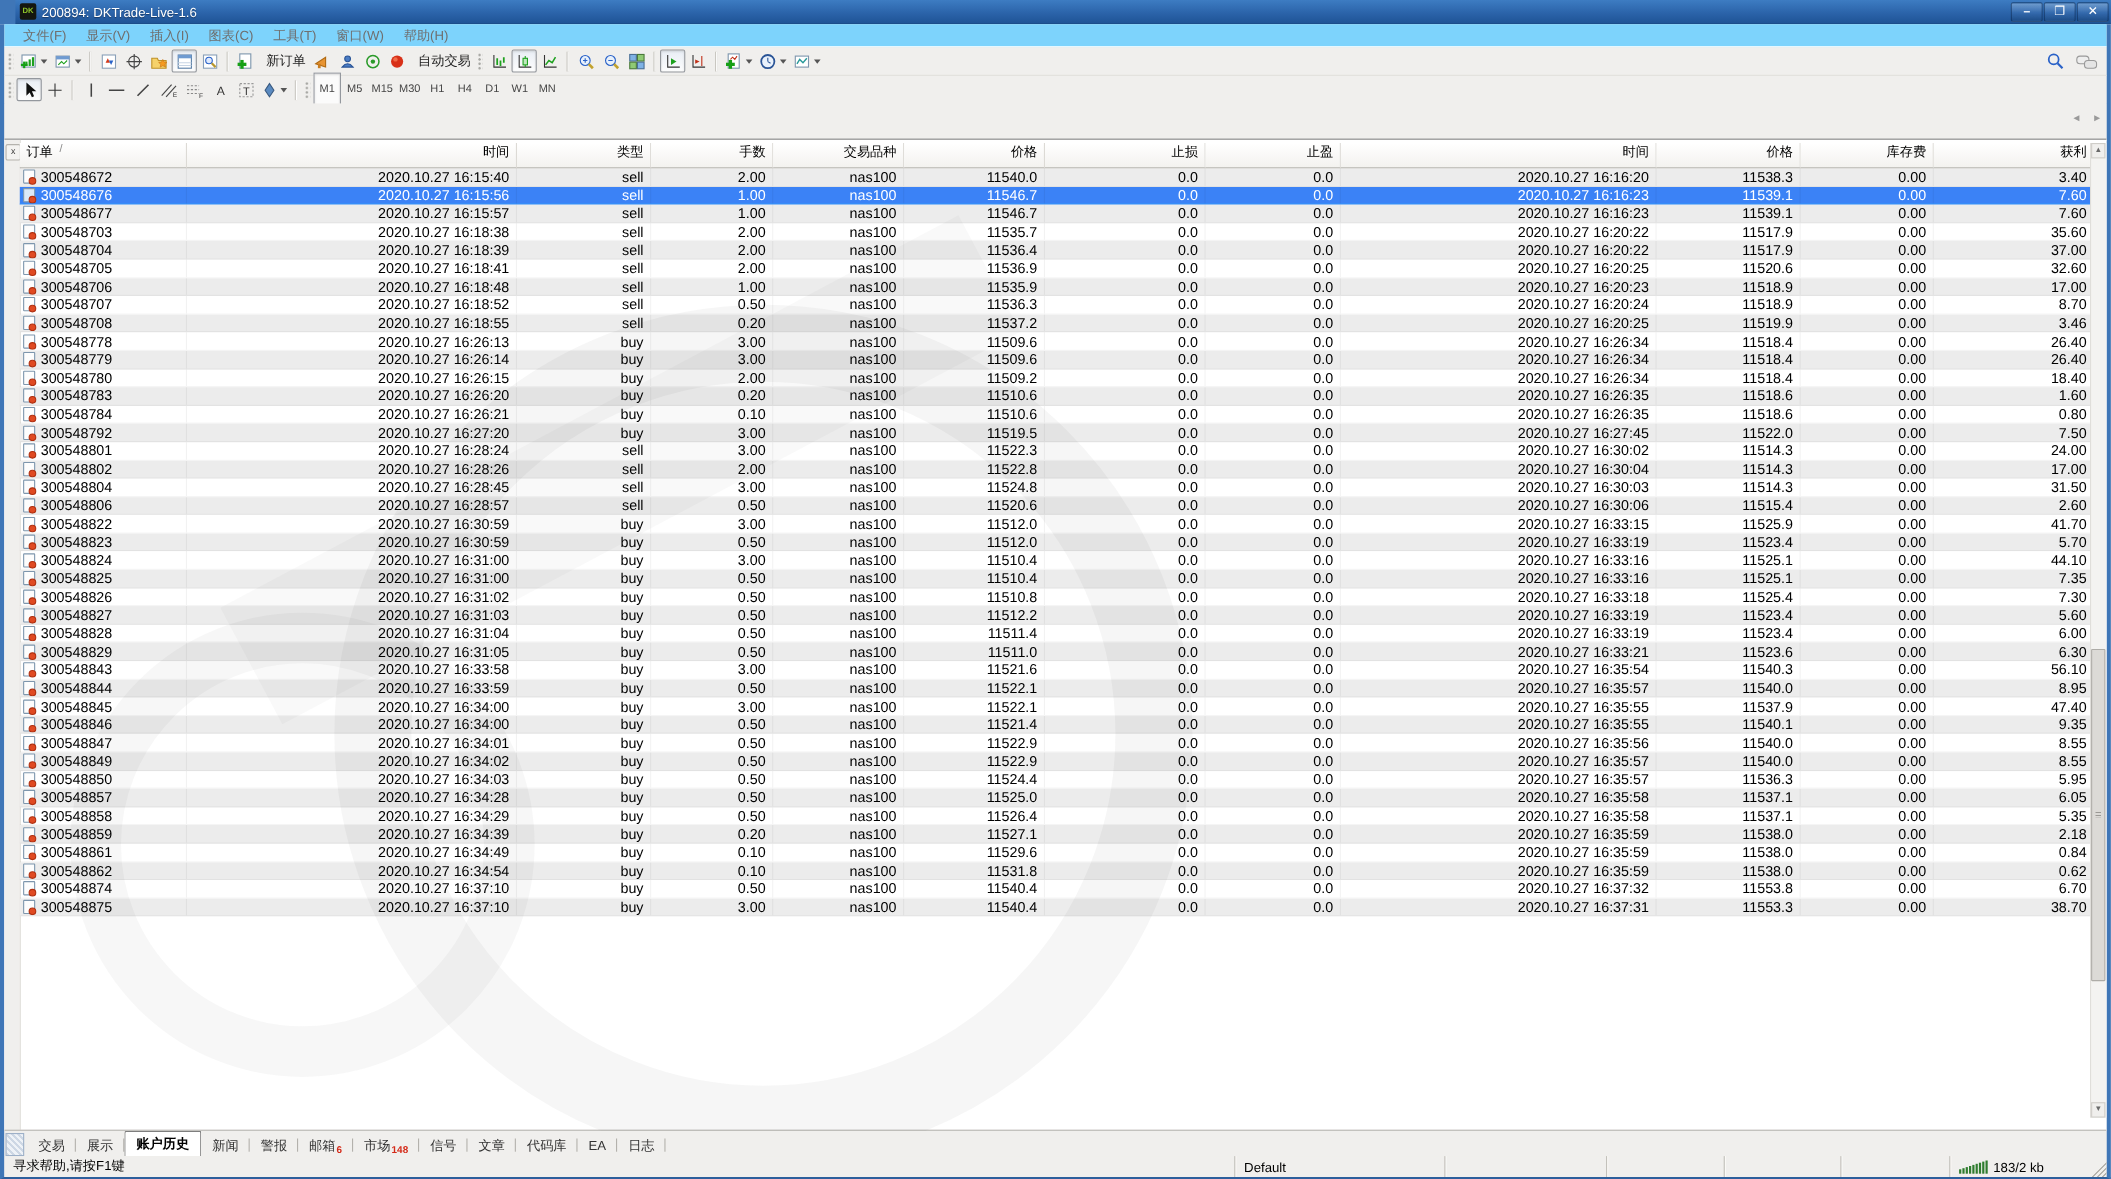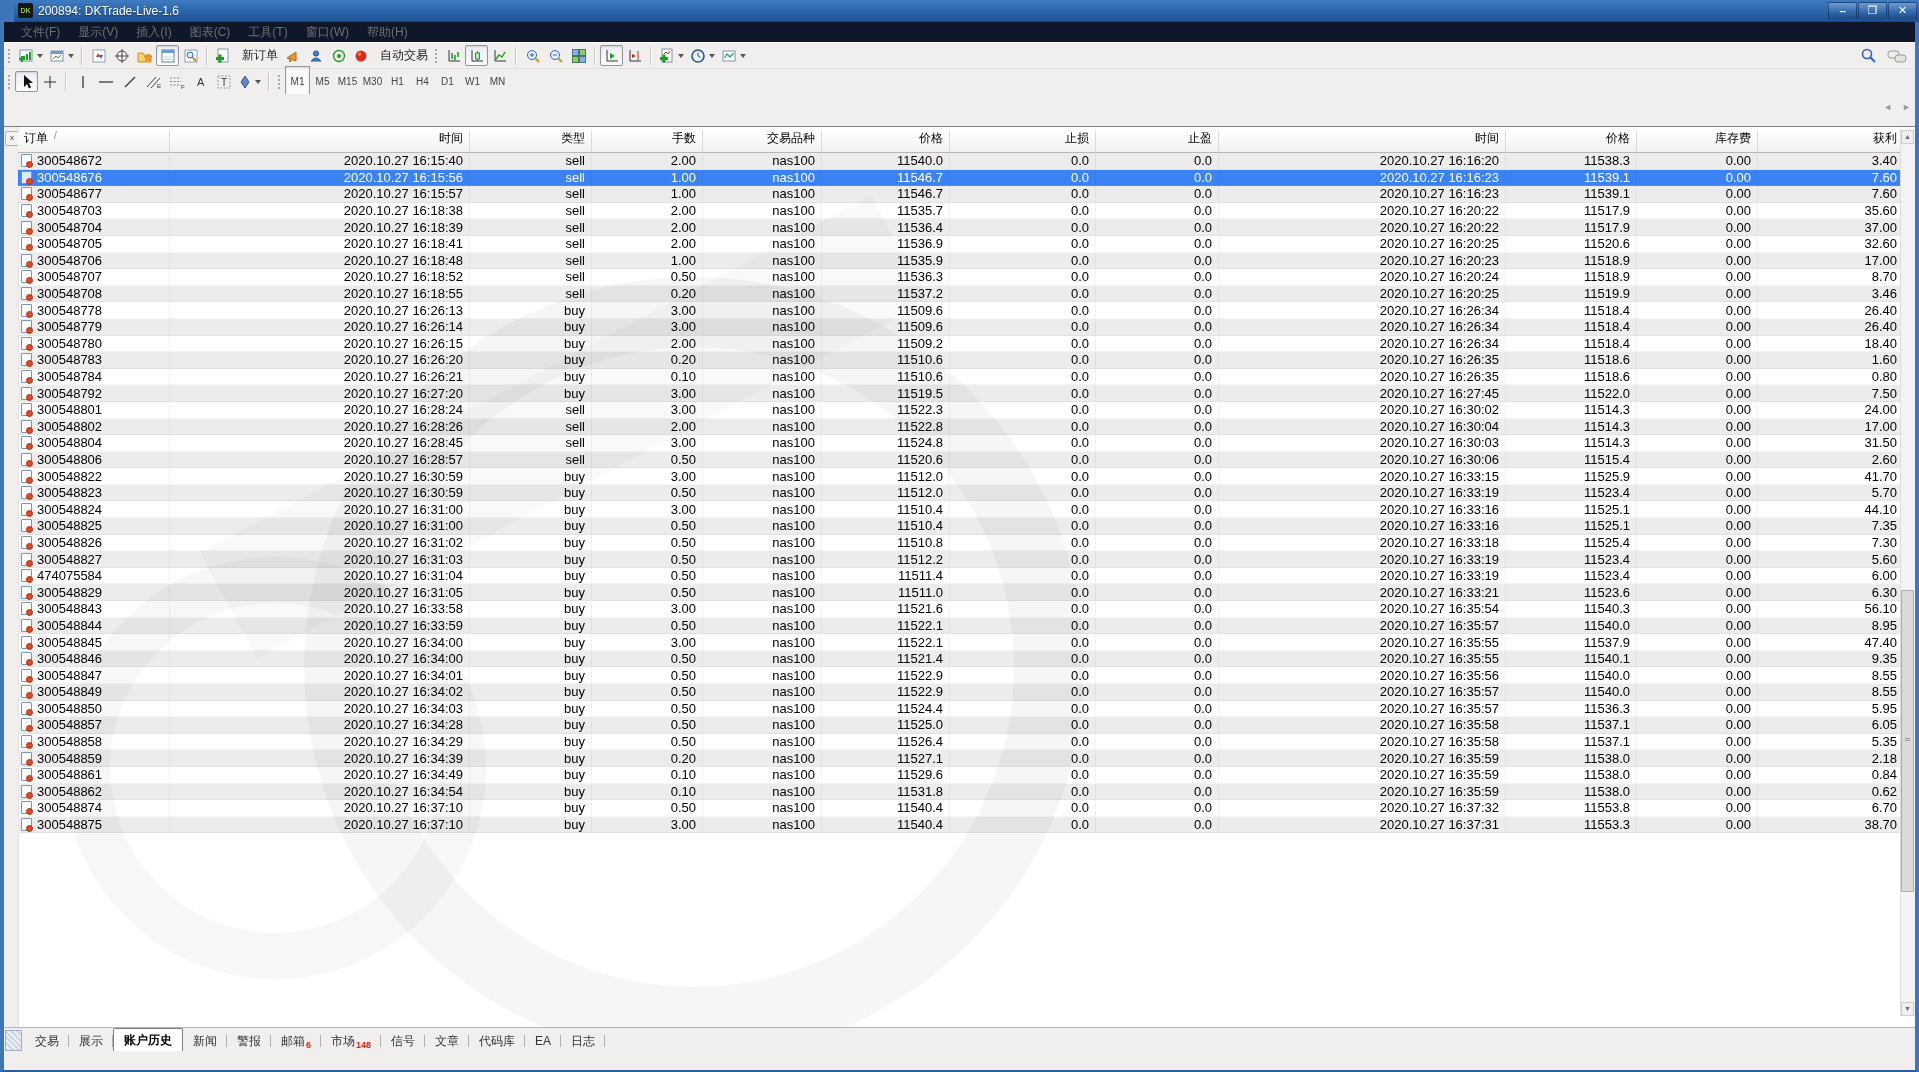--- a/index.html
+++ b/index.html
@@ -24,21 +24,21 @@
     color:#fff;font-size:11px;font-weight:bold;
     background:linear-gradient(rgba(255,255,255,.28),rgba(255,255,255,.04) 55%,rgba(0,0,0,.12));
     border:1px solid rgba(10,40,80,.55);border-radius:2px;margin-left:1px;box-sizing:border-box;}
   
   .frame{
     position:absolute;left:0;top:22px;right:0;bottom:0;
     border-left:4px solid #3f76b7;border-right:4px solid #3f76b7;border-bottom:2px solid #2d5f9c;
     background:#f0efed;box-sizing:border-box;
   }
   
-  .menubar{height:20px;display:flex;align-items:center;padding-left:8px;background:#0f172a;
+  .menubar{height:20px;display:flex;align-items:center;padding-left:8px;background:#7dd3fc;
     border-bottom:1px solid #ffffff;}
   .menu-item{font-size:12px;color:#6f6f6f;padding:0 9px;cursor:default;}
   
   .toolbar1{height:25px;display:flex;align-items:center;background:#f0efed;}
   .toolbar2{height:25px;display:flex;align-items:center;background:#f0efed;border-top:1px solid #e2e0dc;}
   .grip{width:5px;height:16px;margin:0 3px;
     background-image:radial-gradient(#a7a7a3 1px,transparent 1.2px);background-size:4px 4px;}
   .tsep{width:1px;height:18px;background:#c9c7c1;border-right:1px solid #fff;margin:0 4px;}
   .tbtn{height:21px;min-width:23px;display:flex;align-items:center;justify-content:center;
     padding:0 2px;border:1px solid transparent;border-radius:2px;box-sizing:border-box;color:#222;}
@@ -1526,21 +1526,21 @@
             <div>
               <span>0.00</span>
             </div>
             <div>
               <span>5.60</span>
             </div>
           </div>
           <div class="trow">
             <div class="first">
               <span class="doc-icon"></span>
-              <span>474075584</span>
+              <span>300548828</span>
             </div>
             <div>
               <span>2020.10.27 16:31:04</span>
             </div>
             <div>
               <span>buy</span>
             </div>
             <div>
               <span>0.50</span>
             </div>
@@ -2175,14 +2175,37 @@
         <div class="btab"><span>邮箱</span><span class="badge">6</span><span class="sep"></span></div>
         <div class="btab"><span>市场</span><span class="badge">148</span><span class="sep"></span></div>
         <div class="btab"><span>信号</span><span class="sep"></span></div>
         <div class="btab"><span>文章</span><span class="sep"></span></div>
         <div class="btab"><span>代码库</span><span class="sep"></span></div>
         <div class="btab"><span>EA</span><span class="sep"></span></div>
         <div class="btab"><span>日志</span><span class="sep"></span></div>
       </div>
   </div>
 
+  <div class="statusbar">
+    <div class="scell help">寻求帮助,请按F1键</div>
+    <div class="scell" style="width:191px">Default</div>
+    <div class="scell" style="width:147px"></div>
+    <div class="scell" style="width:107px"></div>
+    <div class="scell" style="width:106px"></div>
+    <div class="scell" style="width:99px"></div>
+    <div class="scell" style="width:129px">
+      <span class="conn-bars">
+        <i style="height:4px"></i>
+          <i style="height:5px"></i>
+          <i style="height:6px"></i>
+          <i style="height:7px"></i>
+        <i style="height:8px"></i>
+          <i style="height:9px"></i>
+          <i style="height:10px"></i>
+          <i style="height:11px"></i>
+          <i style="height:12px"></i>
+      </span>
+      <span>183/2 kb</span>
+    </div>
+    <div class="resize-grip"></div>
+  </div>
 
 </div>
 
 </body></html>

